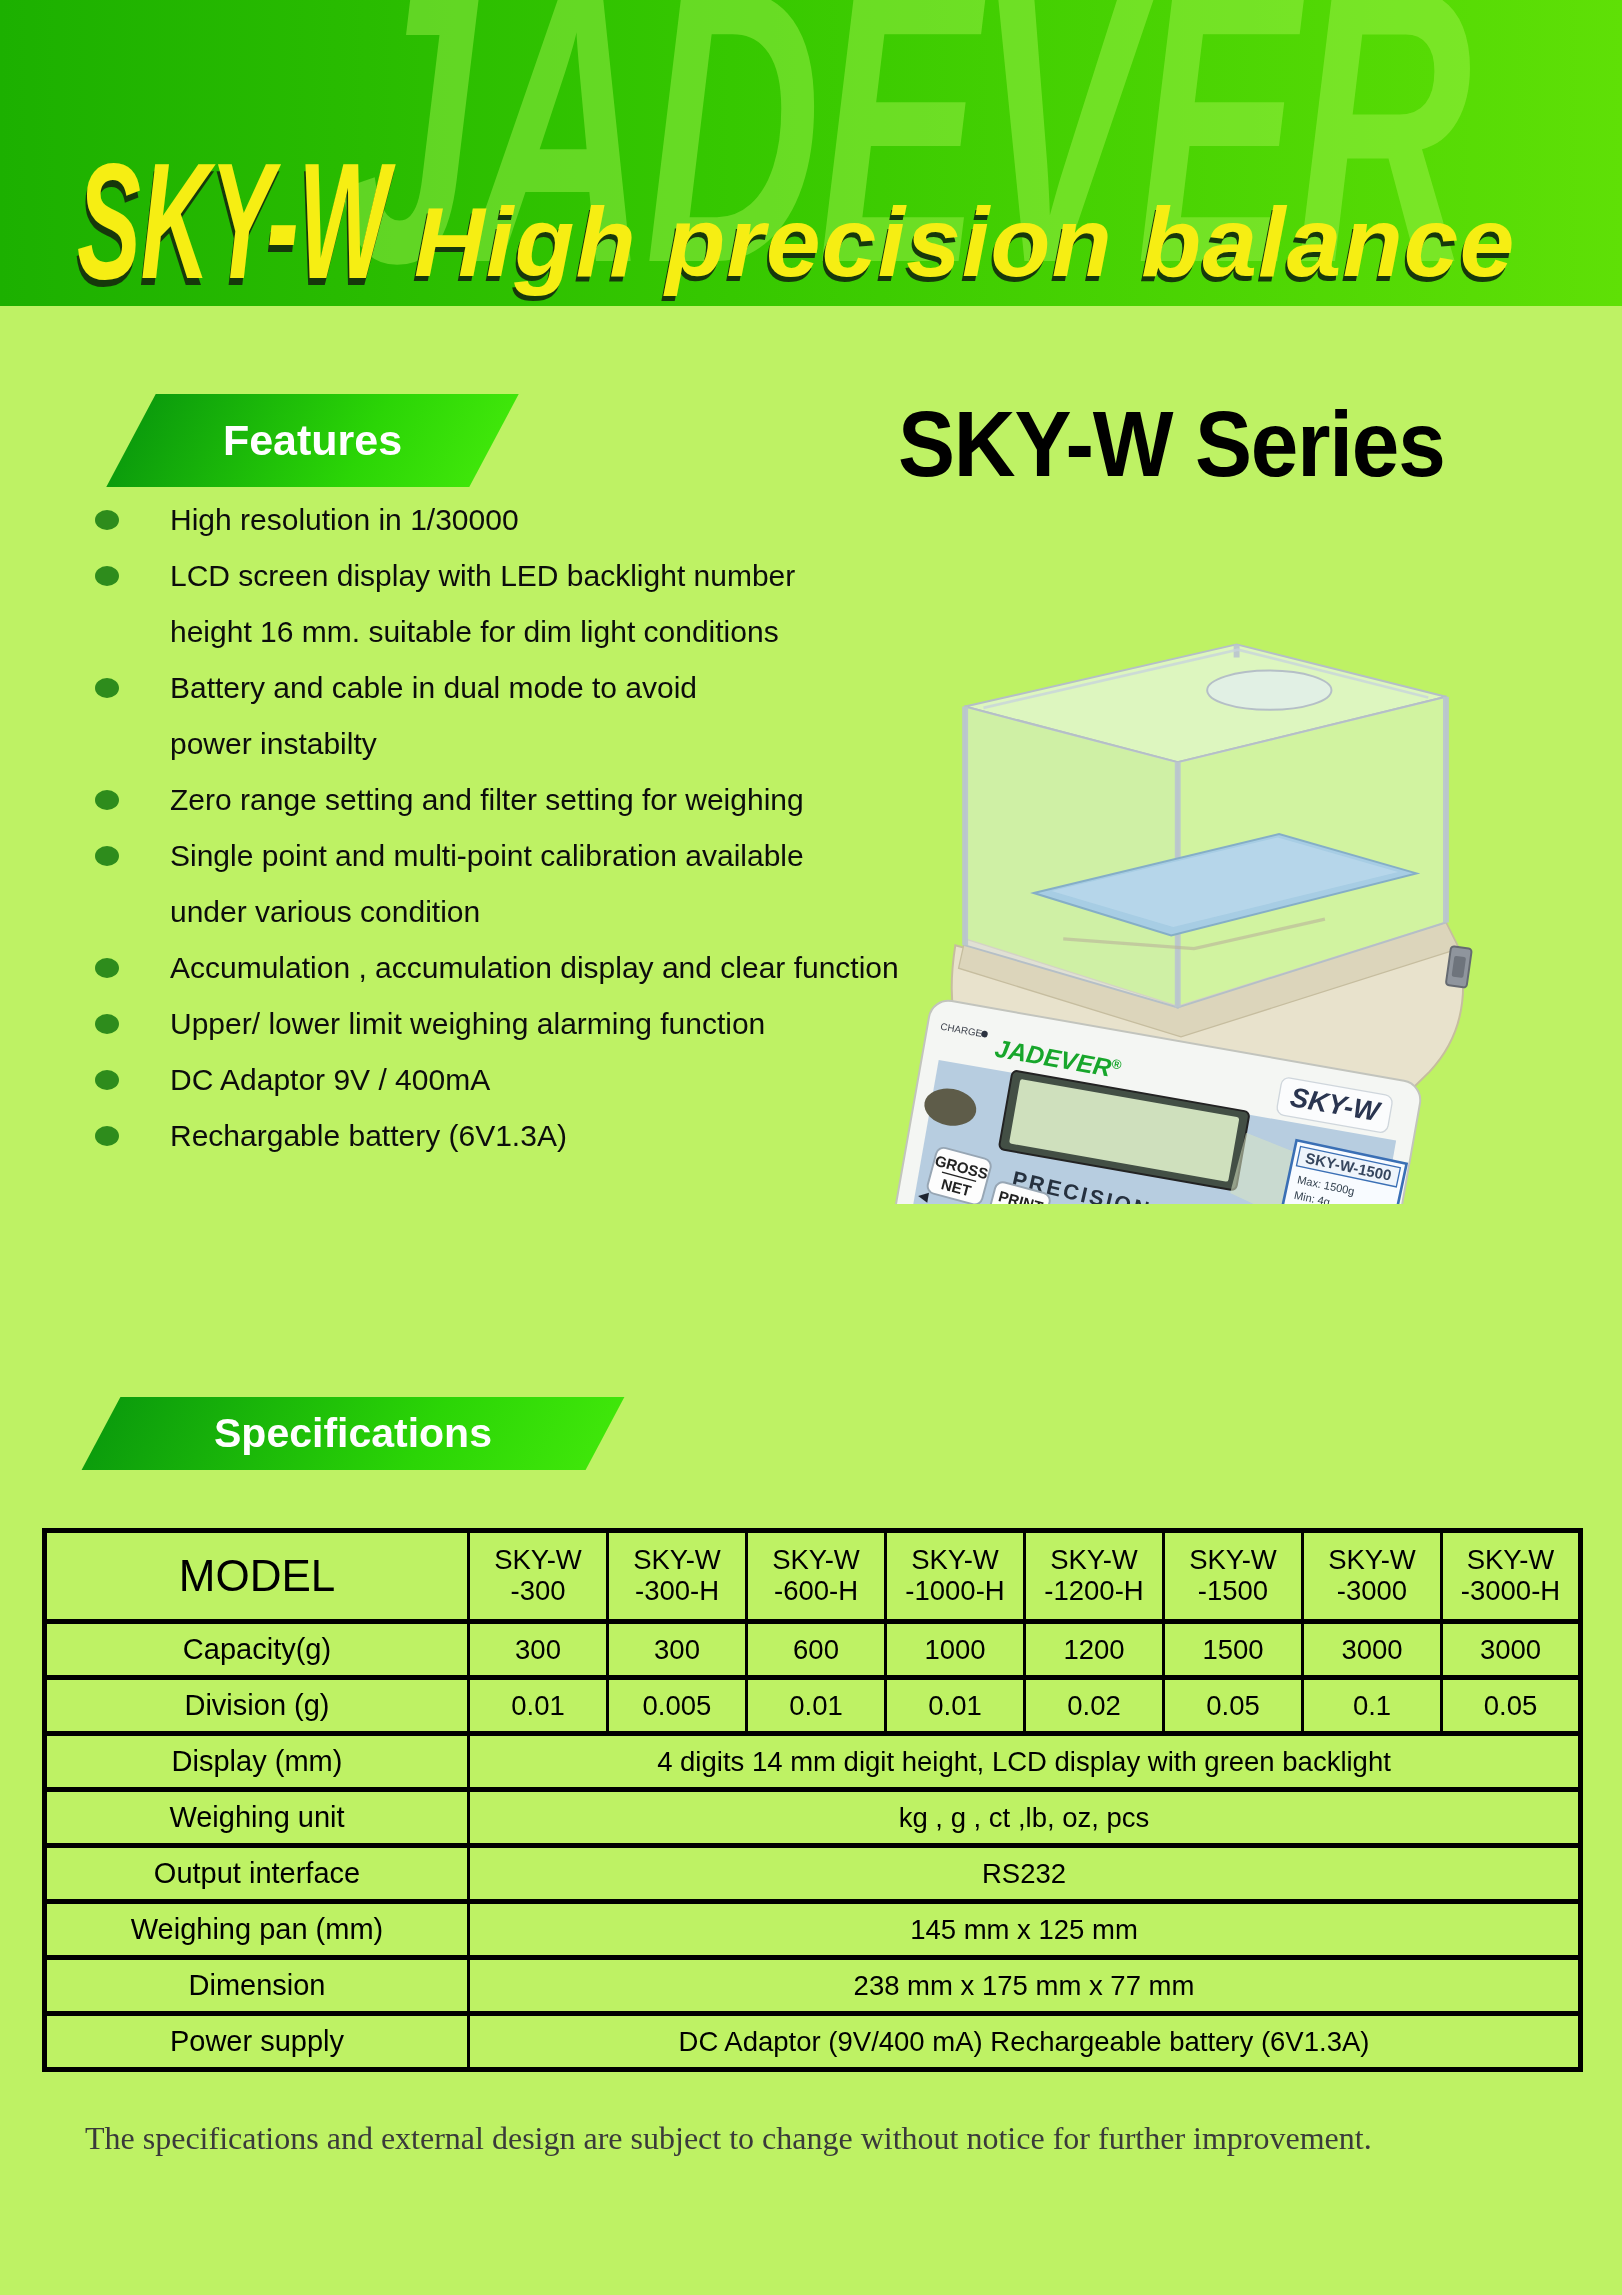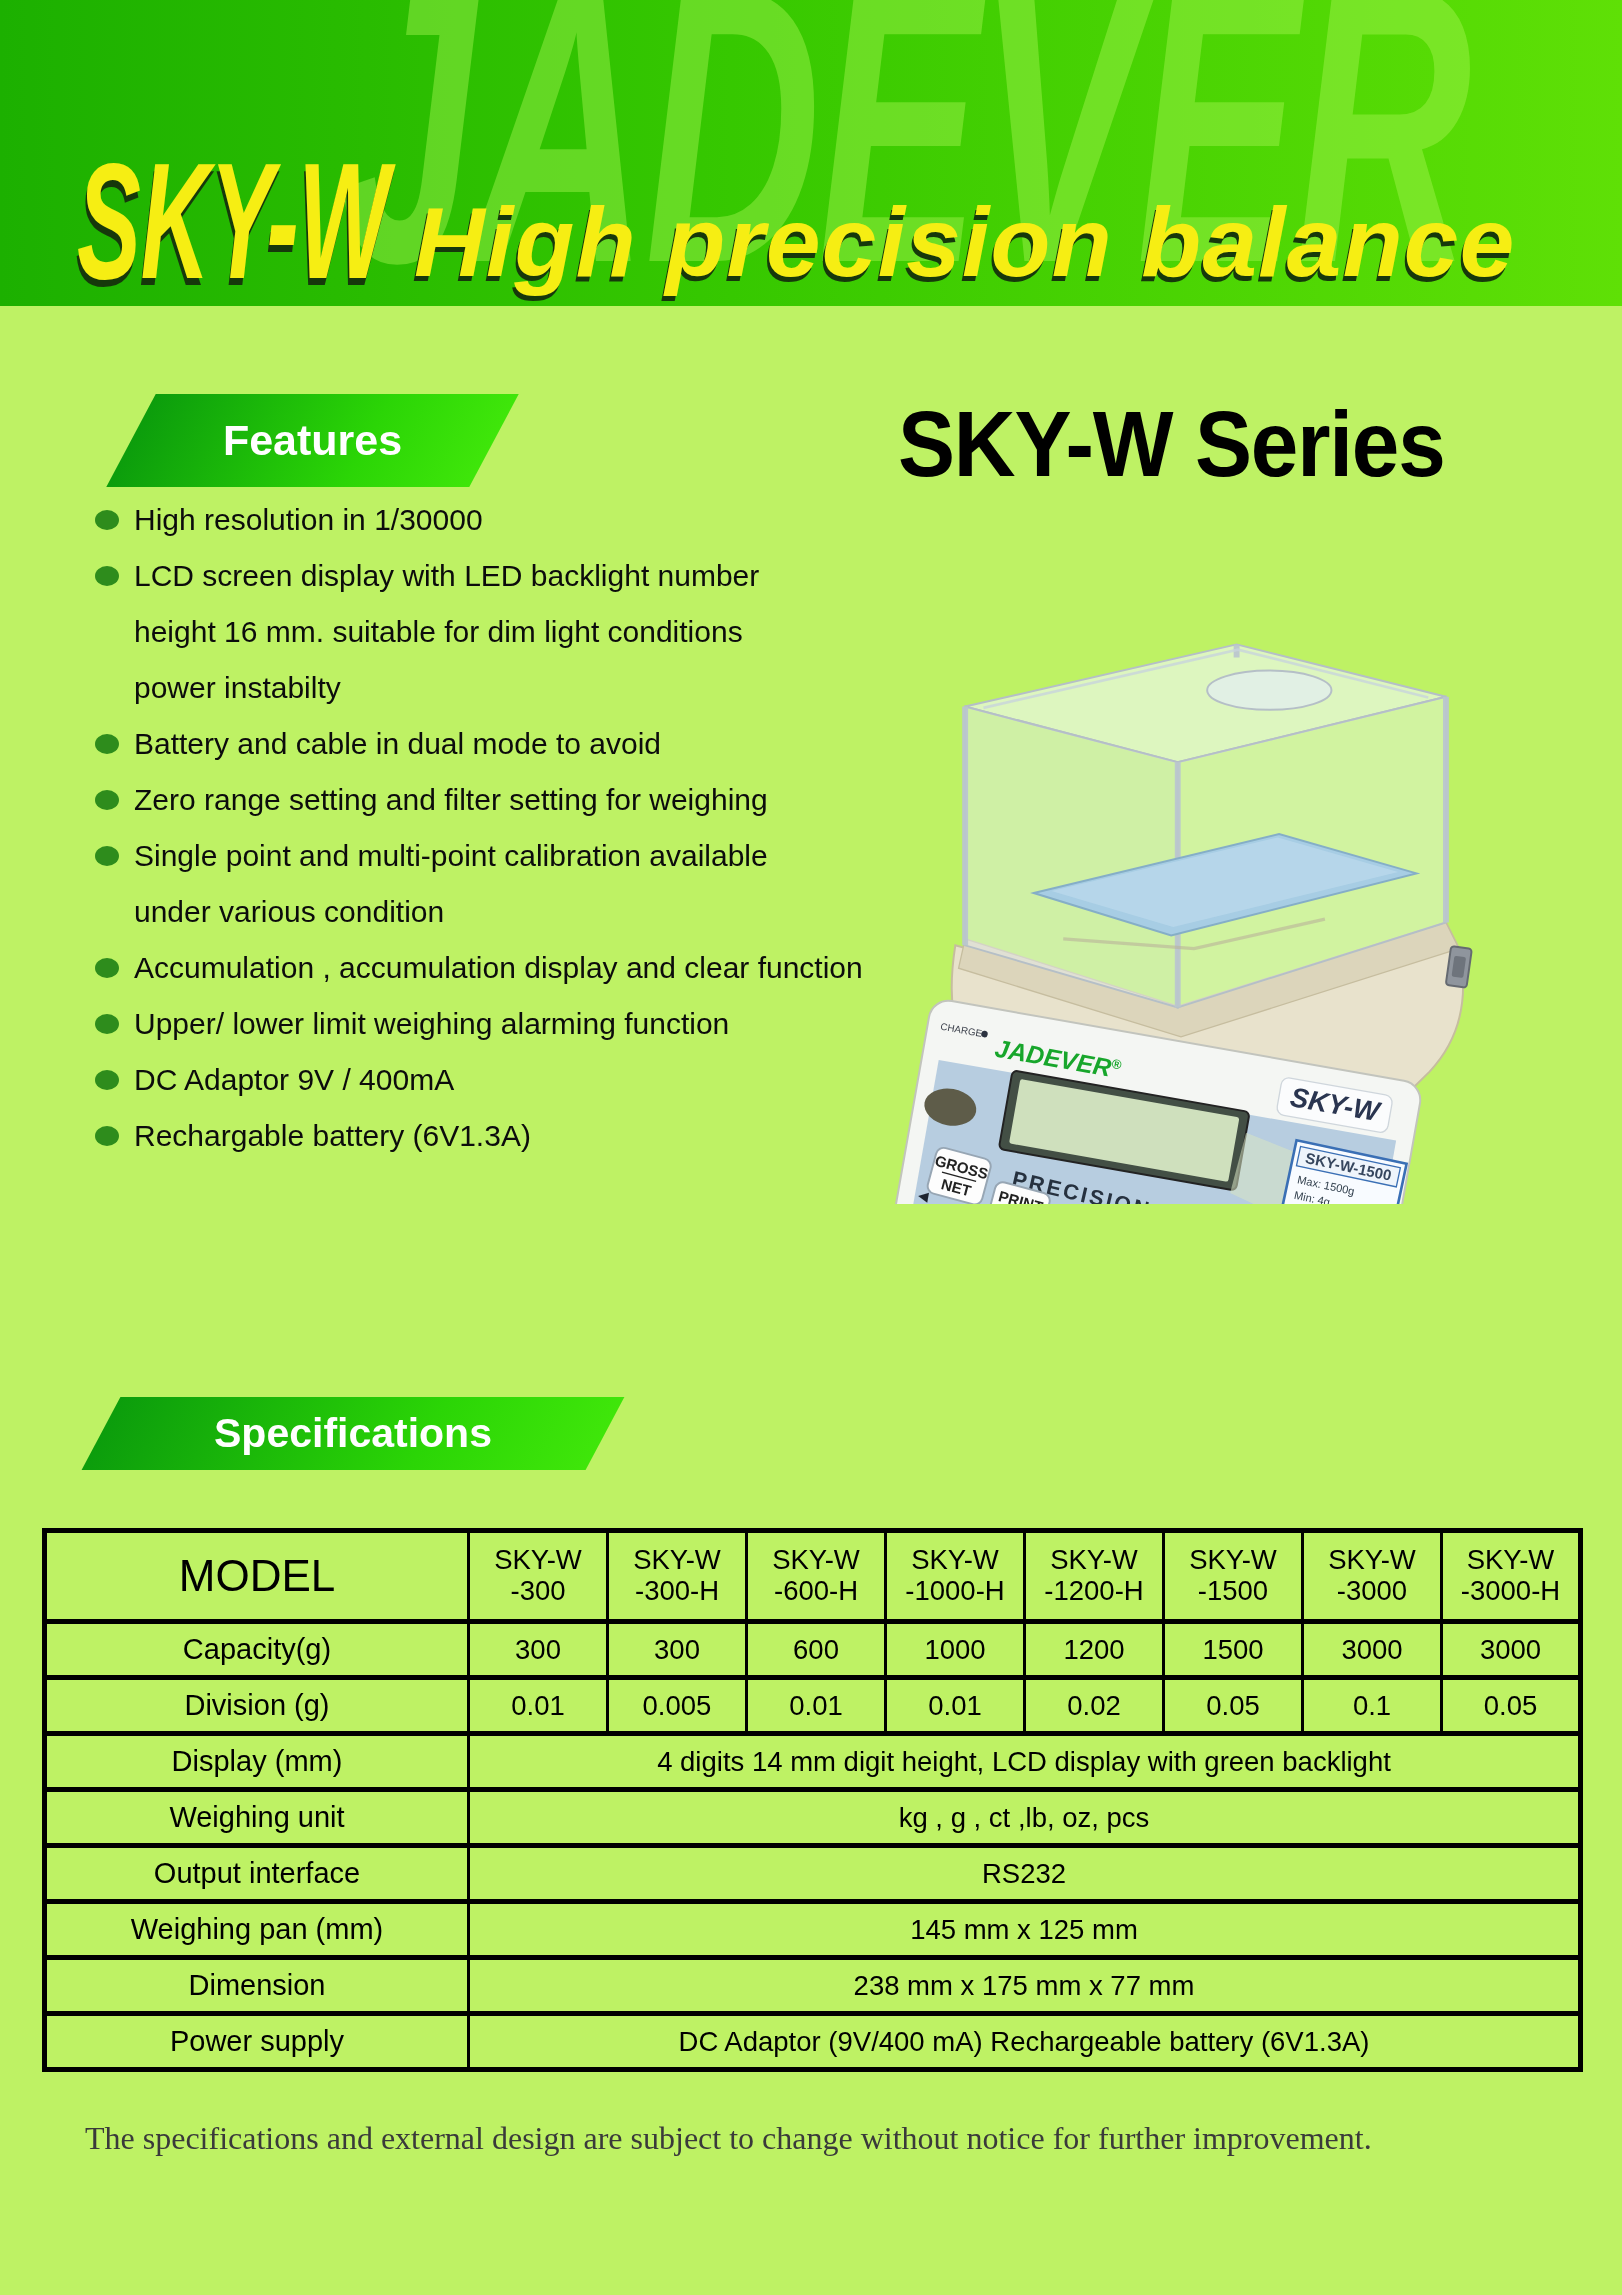--- a/index.html
+++ b/index.html
@@ -56,21 +56,21 @@
   }
 
   
   #features-list { position:absolute; left:95px; top:492px; width:831px; }
   .feat-row { display:flex; align-items:center; height:56px; font-size:30px; color:#0c0c0c; }
   .feat-row .bullet {
     width:24px; height:20px; border-radius:50%; background:#2e8c1c;
     margin-right:15px; flex:0 0 auto;
   }
   .feat-row.cont { padding-left:39px;align-items:center; }
-  .feat-row span { white-space:nowrap; }
+  .feat-row span { white-space:nowrap;margin-left:36px; }
 
   
   #spec-table {
     position:absolute; left:42px; top:1528px; width:1539px;
     border-collapse:collapse; table-layout:fixed;
     border:5.9px solid #000;
   }
   #spec-table td {
     border-left:3.3px solid #000; border-right:3.3px solid #000;
     border-top:5.9px solid #000; border-bottom:5.9px solid #000;
@@ -115,26 +115,26 @@
         <div class="bullet"></div>
         <span>High resolution in 1/30000</span>
       </div>
     <div class="feat-row">
         <div class="bullet"></div>
         <span>LCD screen display with LED backlight number</span>
       </div>
     <div class="feat-row cont">
         <span>height 16 mm. suitable for dim light conditions</span>
       </div>
+    <div class="feat-row">
+        <div class="bullet"></div>
+        <span>Battery and cable in dual mode  to avoid</span>
+      </div>
     <div class="feat-row cont">
         <span>power instabilty</span>
-      </div>
-    <div class="feat-row">
-        <div class="bullet"></div>
-        <span>Battery and cable in dual mode  to avoid</span>
       </div>
     <div class="feat-row">
         <div class="bullet"></div>
         <span>Zero range setting and filter setting for weighing</span>
       </div>
     <div class="feat-row">
         <div class="bullet"></div>
         <span>Single point and multi-point calibration available</span>
       </div>
     <div class="feat-row cont">

